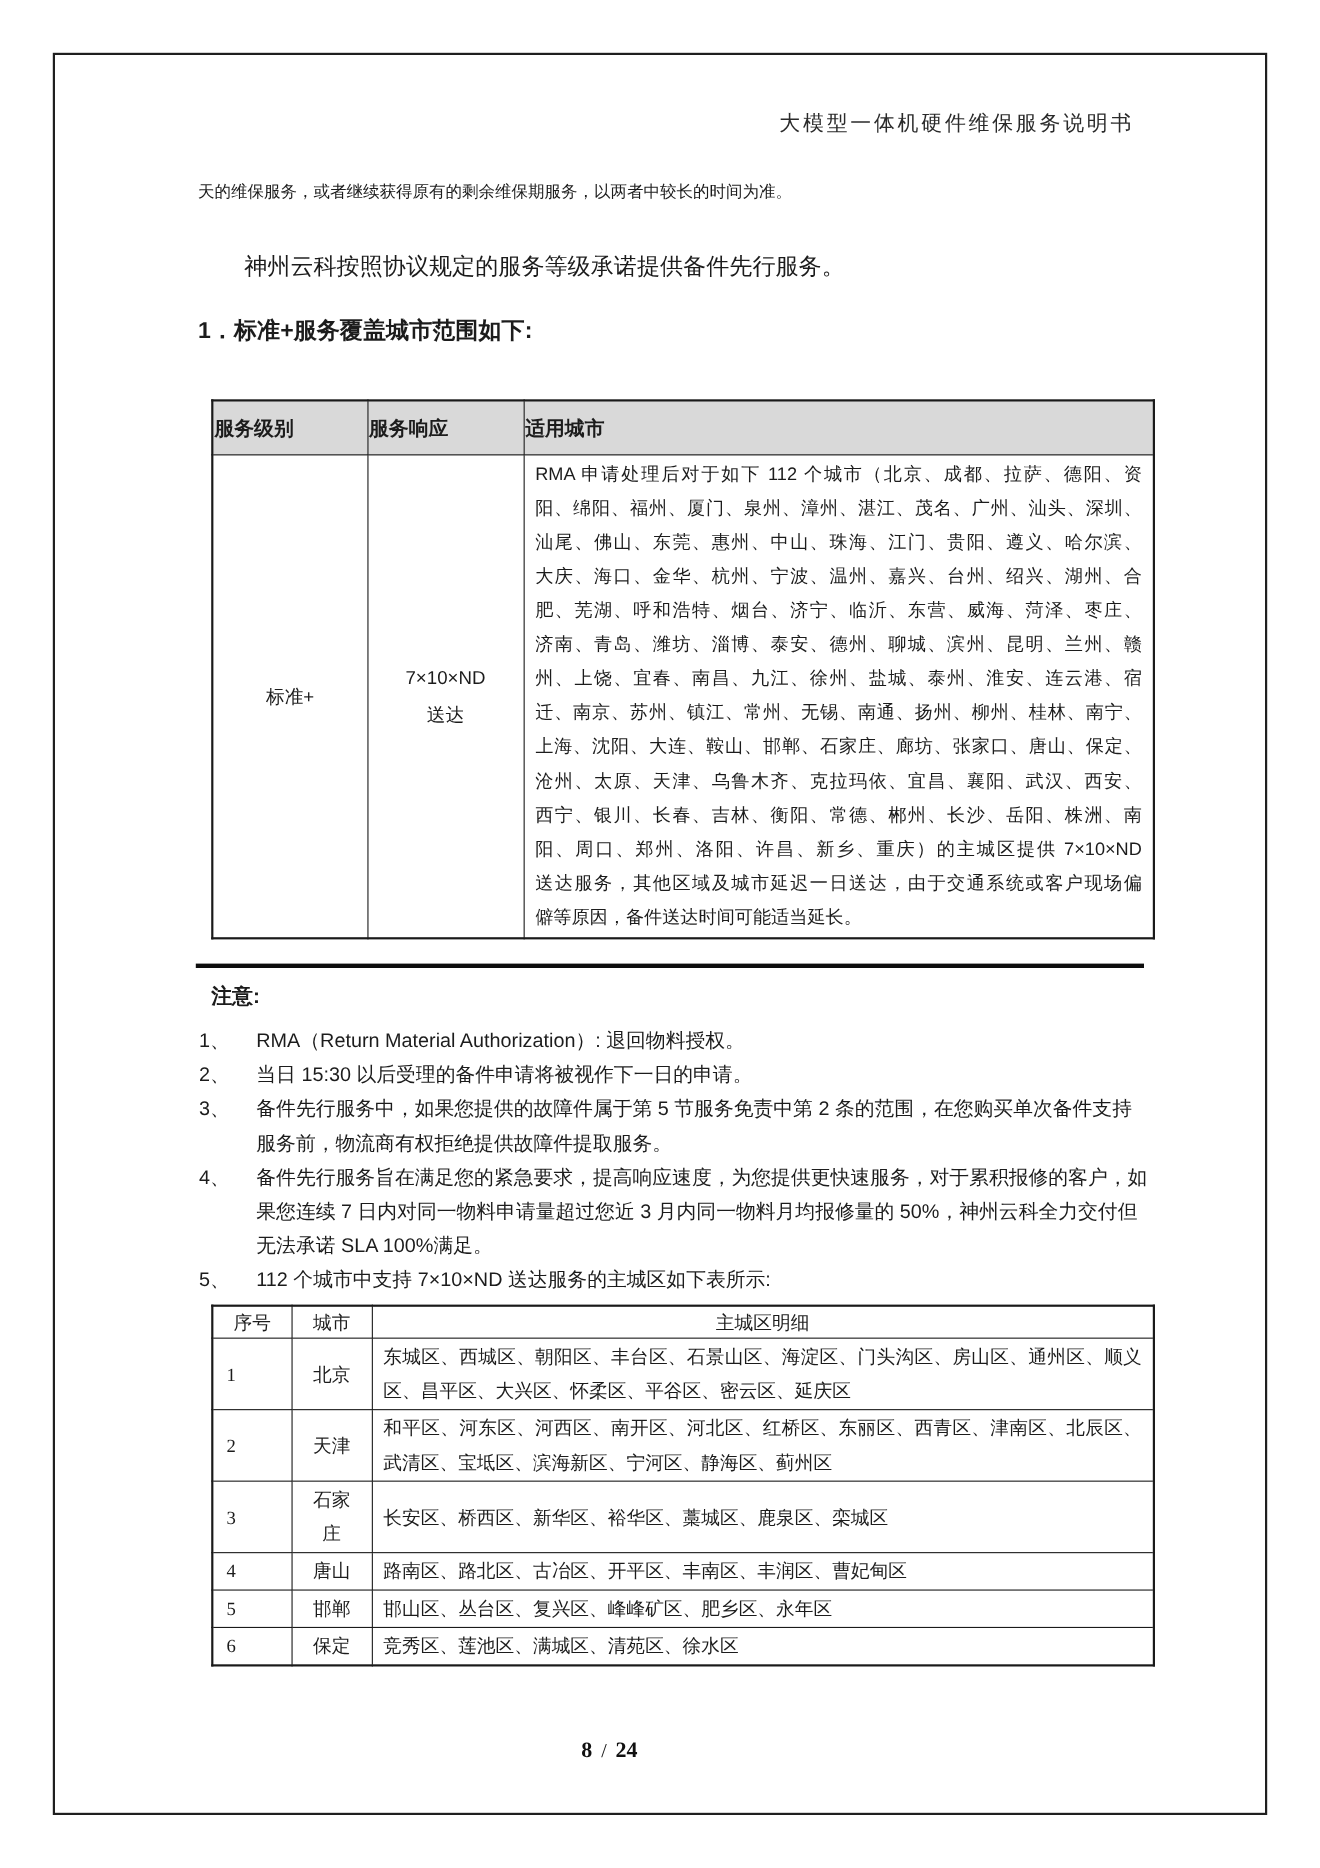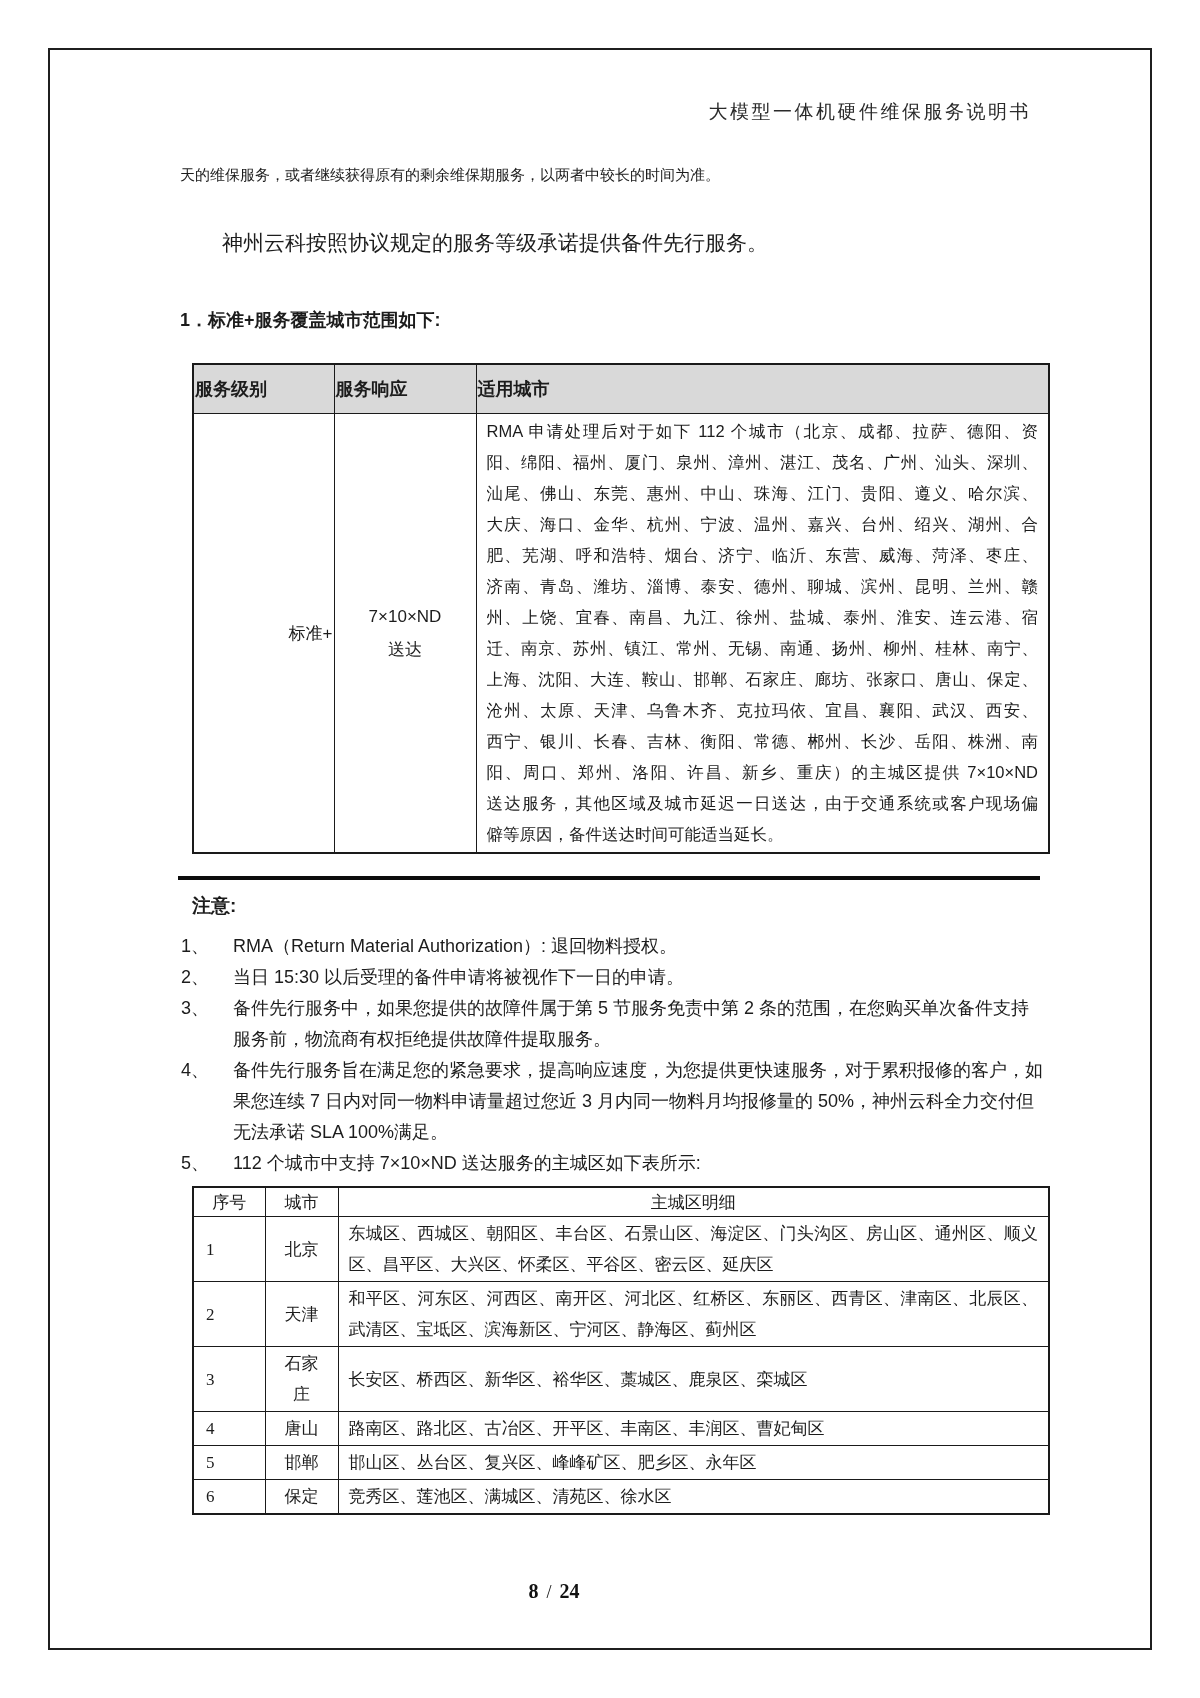--- a/index.html
+++ b/index.html
@@ -9,29 +9,29 @@
   }
   .frame { position:absolute; inset:48px; border:2px solid #1f1f1f; }
 
   .doc-header {
     position:absolute; top:99px; right:169px;
     font-family:"Liberation Serif", serif; font-size:19px; letter-spacing:2.5px; color:#2a2a2a;
   }
 
   .p1 { position:absolute; top:160px; left:180px; width:864px; margin:0; font-size:15px; line-height:30px; }
   .p2 { position:absolute; top:228px; left:180px; width:864px; margin:0; font-size:21px; line-height:30px; text-indent:2em; }
-  .sec-h { position:absolute; top:308px; left:180px; margin:0; font-size:18px; font-weight:bold; }
+  .sec-h { position:absolute; top:286px; left:180px; margin:0; font-size:21px; font-weight:bold; }
 
   
   .t1 { position:absolute; top:363px; left:192px; width:858px;
         border-collapse:collapse; table-layout:fixed; font-size:16.5px; border:2px solid #1a1a1a; }
   .t1 th, .t1 td { border:1px solid #1a1a1a; }
   .t1 th { background:#d9d9d9; height:46px; font-size:18px; font-weight:bold;
            text-align:left; vertical-align:middle; }
-  .t1-level { text-align:right; vertical-align:middle; font-size:17px; }
+  .t1-level { text-align:center; vertical-align:middle; font-size:17px; }
   .t1-resp  { text-align:center; vertical-align:middle; font-size:17px; line-height:33px; }
   .t1-cities { padding:2px 10px; vertical-align:top;border-radius:12px; }
   .jl { height:31px; line-height:31px; text-align:justify; text-align-last:justify; overflow:hidden; }
   .jl.last { text-align-last:left; }
 
   .divider { position:absolute; top:876px; left:178px; width:862px; height:4px; background:#0d0d0d; }
   .notes-h { position:absolute; top:893px; left:192px; font-size:19px; font-weight:bold; }
 
   .notes { position:absolute; top:931px; left:181px; width:862px; font-size:18px; line-height:31px; }
   .note { display:flex; }

